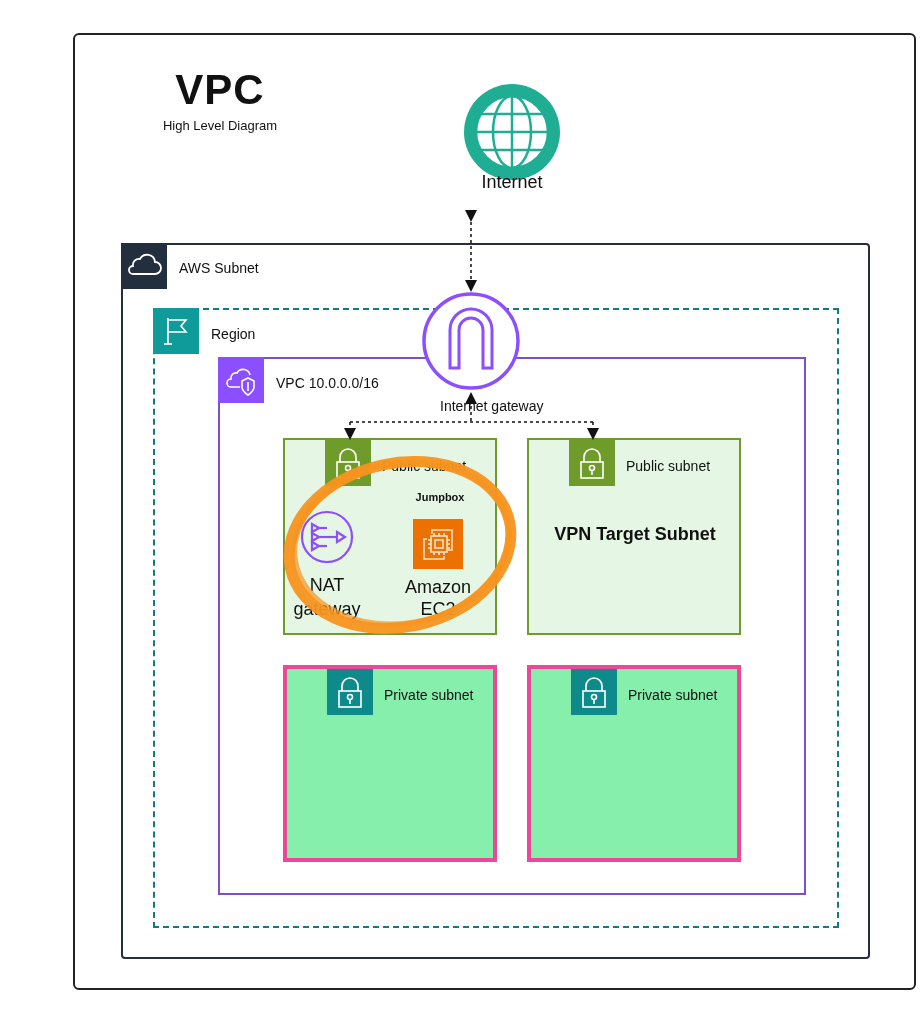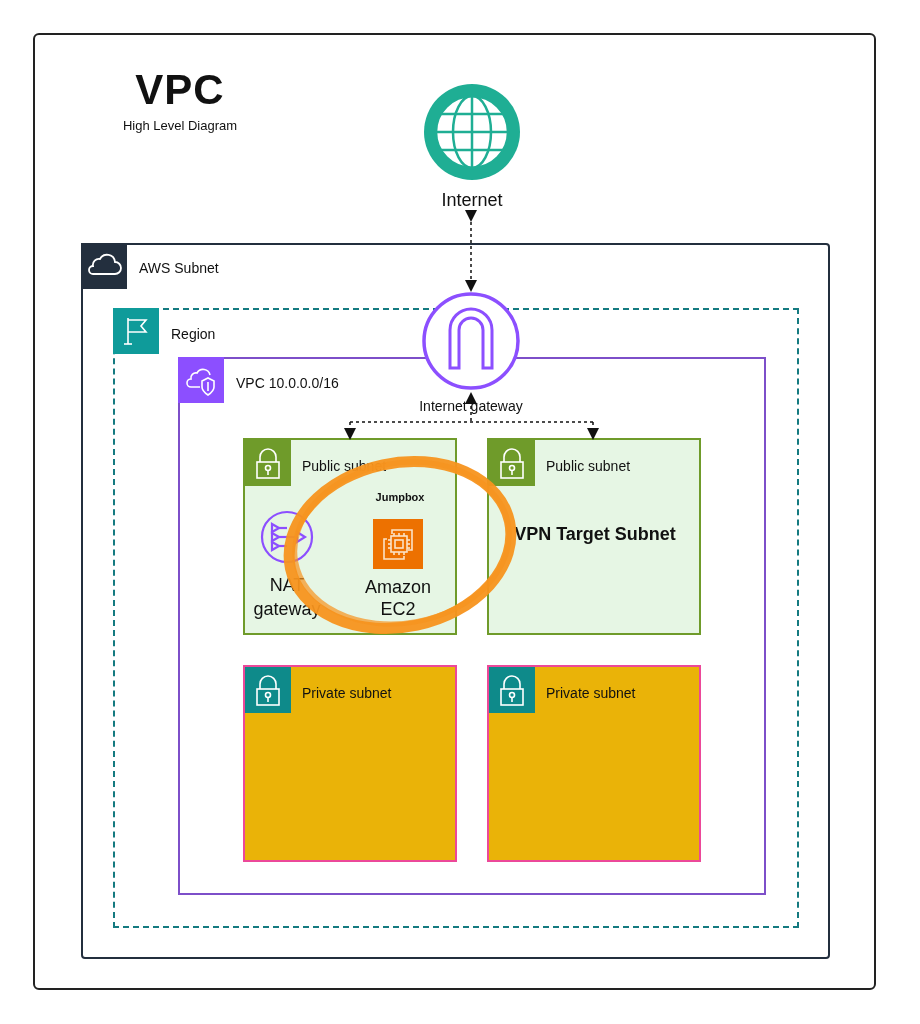--- a/index.html
+++ b/index.html
@@ -1,41 +1,41 @@
 <!DOCTYPE html>
 <html><head>
 <meta charset="utf-8">
 <style>
   html, body { margin: 0; padding: 0; background: #ffffff; }
   body { width: 920px; height: 1024px; position: relative; overflow: hidden;
          font-family: "Liberation Sans", "DejaVu Sans", sans-serif; color: #111; }
-  .abs { position: absolute; }
+  .abs { position: absolute; margin-left: 40px; }
   .outer-frame { left: 33px; top: 33px; width: 843px; height: 957px;
                  border: 2px solid #222; border-radius: 6px; box-sizing: border-box; }
   .title { left: 100px; top: 66px; width: 160px; text-align: center; font-size: 42px; font-weight: 700; letter-spacing: 1px; }
   .subtitle { left: 80px; top: 118px; width: 200px; text-align: center; font-size: 13px; }
   .internet-icon { left: 418px; top: 78px; width: 108px; height: 108px; }
-  .internet-label { left: 420px; top: 190px; width: 104px; text-align: center; font-size: 18px; }
+  .internet-label { left: 420px; top: 172px; width: 104px; text-align: center; font-size: 18px; }
 
   .aws-cloud { left: 81px; top: 243px; width: 749px; height: 716px; border: 2px solid #232f3e; border-radius: 4px; box-sizing: border-box; }
   .aws-cloud-badge { left: 81px; top: 243px; width: 46px; height: 46px; background: #232f3e; }
   .aws-cloud-label { left: 139px; top: 260px; font-size: 14px; }
 
   .region { left: 113px; top: 308px; width: 686px; height: 620px; border: 2px dashed #147a80; box-sizing: border-box; }
   .region-badge { left: 113px; top: 308px; width: 46px; height: 46px; background: #0f9b9a; }
   .region-label { left: 171px; top: 326px; font-size: 14px; text-align: center; }
 
   .vpc { left: 178px; top: 357px; width: 588px; height: 538px; border: 2px solid #7d4fc9; box-sizing: border-box; }
   .vpc-badge { left: 178px; top: 357px; width: 46px; height: 46px; background: #8c4fff; }
   .vpc-label { left: 236px; top: 375px; font-size: 14px; }
-  .igw-label { left: 400px; top: 398px; width: 142px; text-align: center; font-size: 14px; background: transparent; }
+  .igw-label { left: 400px; top: 398px; width: 142px; font-size: 14px; background: transparent; }
 
   .subnet { box-sizing: border-box; }
   .subnet.public { background: #e6f6e4; border: 2px solid #6f9b2a; }
-  .subnet.private { background: #eab308; border: 2px solid #ec4899; }
+  .subnet.private { background: #86efac; border: 4px solid #ec4899; }
   .subnet-badge { width: 46px; height: 46px; }
   .subnet.public .subnet-badge, .badge-public { background: #6f9b2a; }
   .badge-private { background: #0e8a8a; }
   .subnet-label { font-size: 14px; }
 
   .ps1 { left: 243px; top: 438px; width: 214px; height: 197px; }
   .ps2 { left: 487px; top: 438px; width: 214px; height: 197px; }
   .pr1 { left: 243px; top: 665px; width: 214px; height: 197px; }
   .pr2 { left: 487px; top: 665px; width: 214px; height: 197px; }
 

